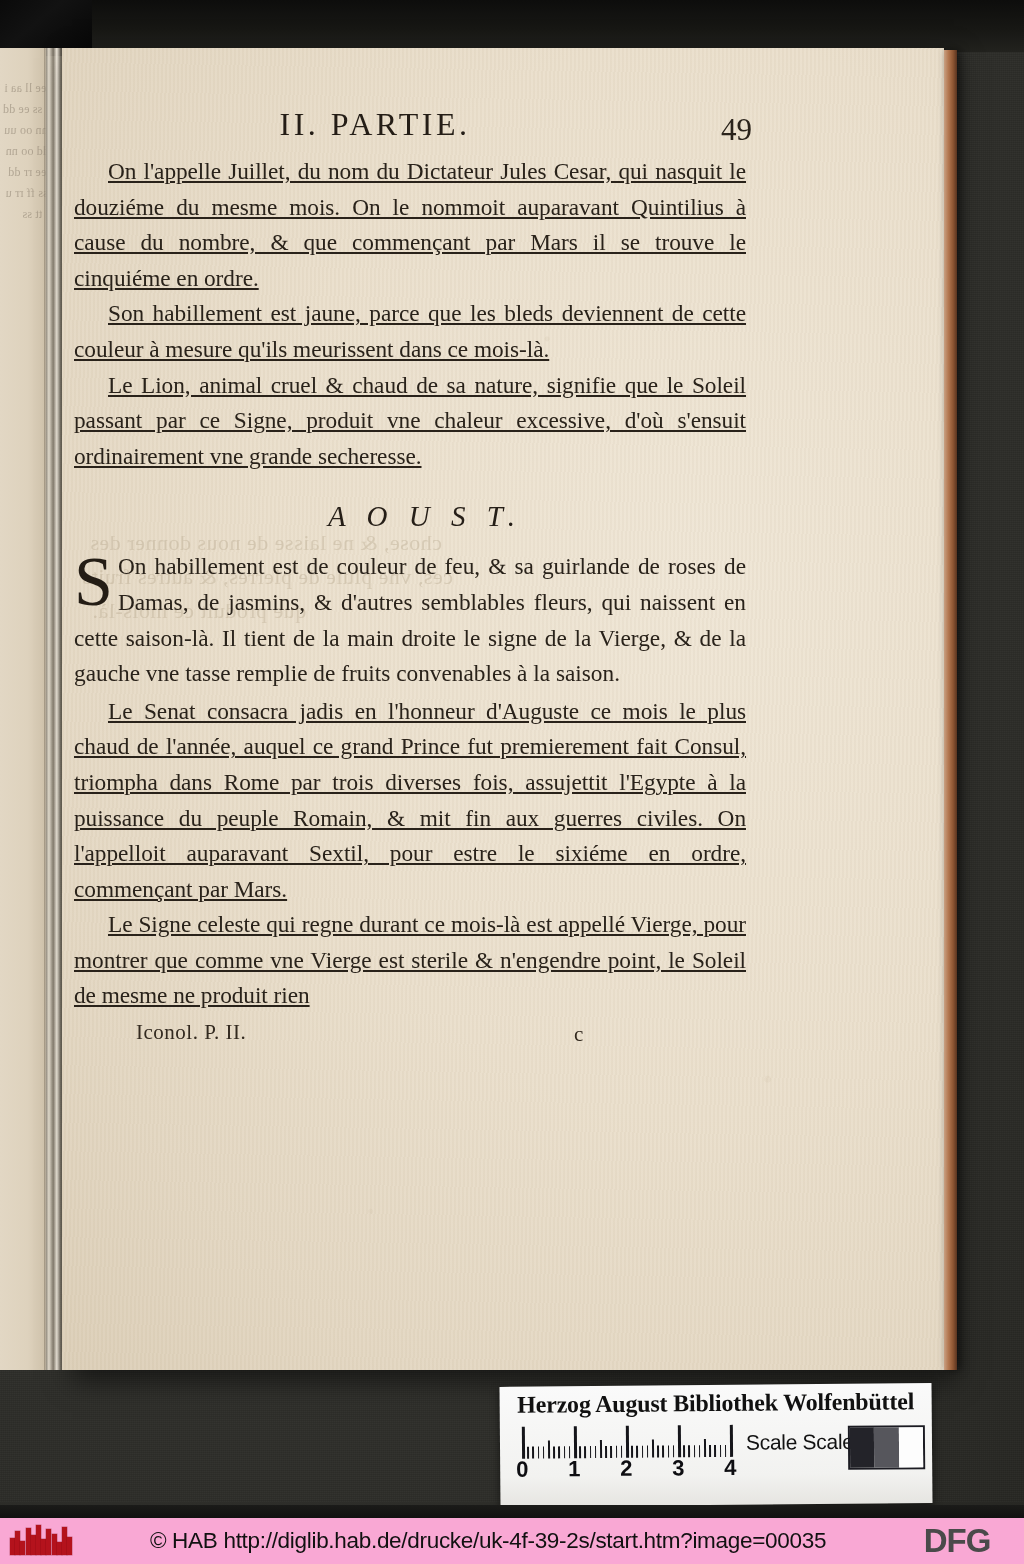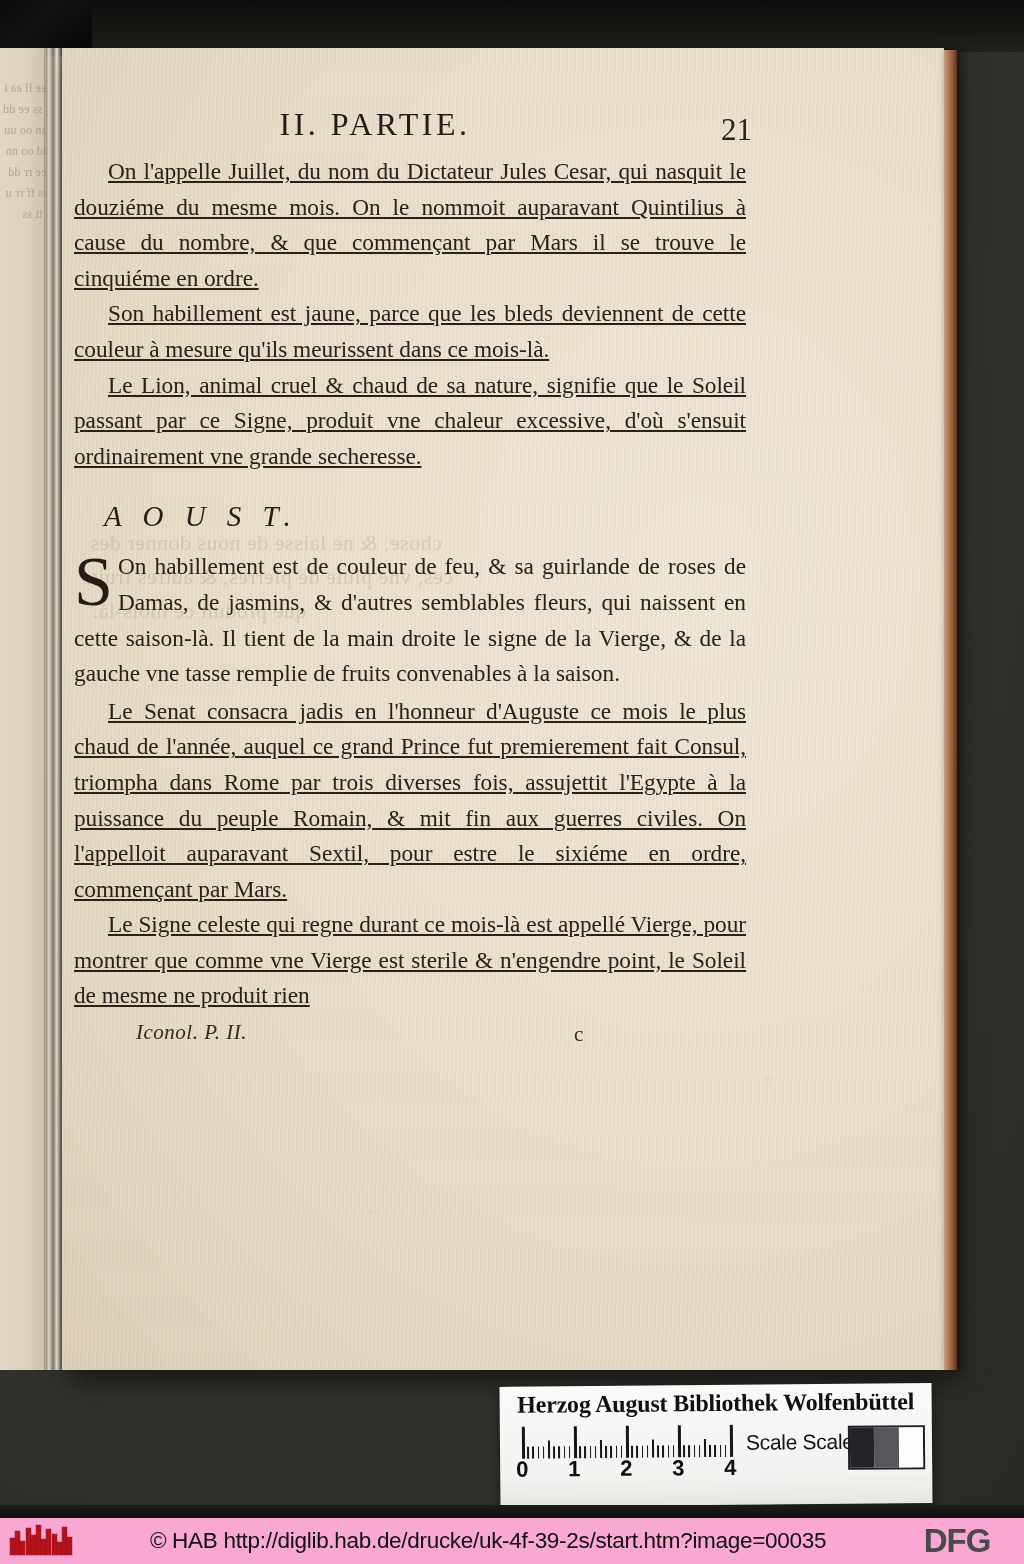--- a/index.html
+++ b/index.html
@@ -130,20 +130,21 @@
     color:#29221a;
     margin:0;
     font-family:"Liberation Serif", serif;
     letter-spacing:-0.05px;
   }
   .para.indent{ text-indent:34px;text-decoration:underline; }
   .para + .para{ margin-top:0px; }
 
   
   #section-heading{
+    text-align:center;
     font-style:italic;
     font-size:29px;
     letter-spacing:7px;
     margin:26px 0 16px 0;
     padding-left:30px;
     color:#251e17;
     font-family:"Liberation Serif", serif;
   }
 
   
@@ -162,21 +163,21 @@
   }
 
   
   #foot-row{
     position:relative;
     margin-top:6px;
     height:34px;
   }
   #signature-mark{
     position:absolute;left:62px;top:0;
-    font-style:italic;font-size:21px;color:#332a20;
+    font-size:21px;color:#332a20;
     letter-spacing:.5px;
   }
   #sheet-letter{
     position:absolute;left:500px;top:2px;
     font-size:21px;color:#332a20;
   }
 
   
   #scale-card{
     position:absolute;left:500px;top:1385px;width:432px;height:120px;
@@ -281,21 +282,21 @@
   <div id="page-grain"></div>
 
   <div class="ghost" style="left:28px;top:482px;font-size:22px;">chose, &amp; ne laisse de nous donner des</div>
   <div class="ghost" style="left:20px;top:516px;font-size:22px;">ces, vne pluie de pierres, &amp; autres fruits</div>
   <div class="ghost" style="left:30px;top:550px;font-size:22px;">que produit ce mois-là.</div>
 
   <div id="textblock">
 
     <div id="header-row">
       <div id="running-head">II. PARTIE.</div>
-      <div id="page-number">21</div>
+      <div id="page-number">49</div>
     </div>
 
     <p class="para indent">On l'appelle Juillet, du nom du Dictateur Jules Cesar, qui nasquit le douziéme du mesme mois. On le nommoit auparavant Quintilius à cause du nombre, &amp; que commençant par Mars il se trouve le cinquiéme en ordre.</p>
     <p class="para indent">Son habillement est jaune, parce que les bleds deviennent de cette couleur à mesure qu'ils meurissent dans ce mois-là.</p>
     <p class="para indent">Le Lion, animal cruel &amp; chaud de sa nature, signifie que le Soleil passant par ce Signe, produit vne chaleur excessive, d'où s'ensuit ordinairement vne grande secheresse.</p>
 
     <div id="section-heading">A O U S T.</div>
 
     <div id="dropcap-para">
       <span id="dropcap">S</span><span>On habillement est de couleur de feu, &amp; sa guirlande de roses de Damas, de jasmins, &amp; d'autres semblables fleurs, qui naissent en cette saison-là. Il tient de la main droite le signe de la Vierge, &amp; de la gauche vne tasse remplie de fruits convenables à la saison.</span>

